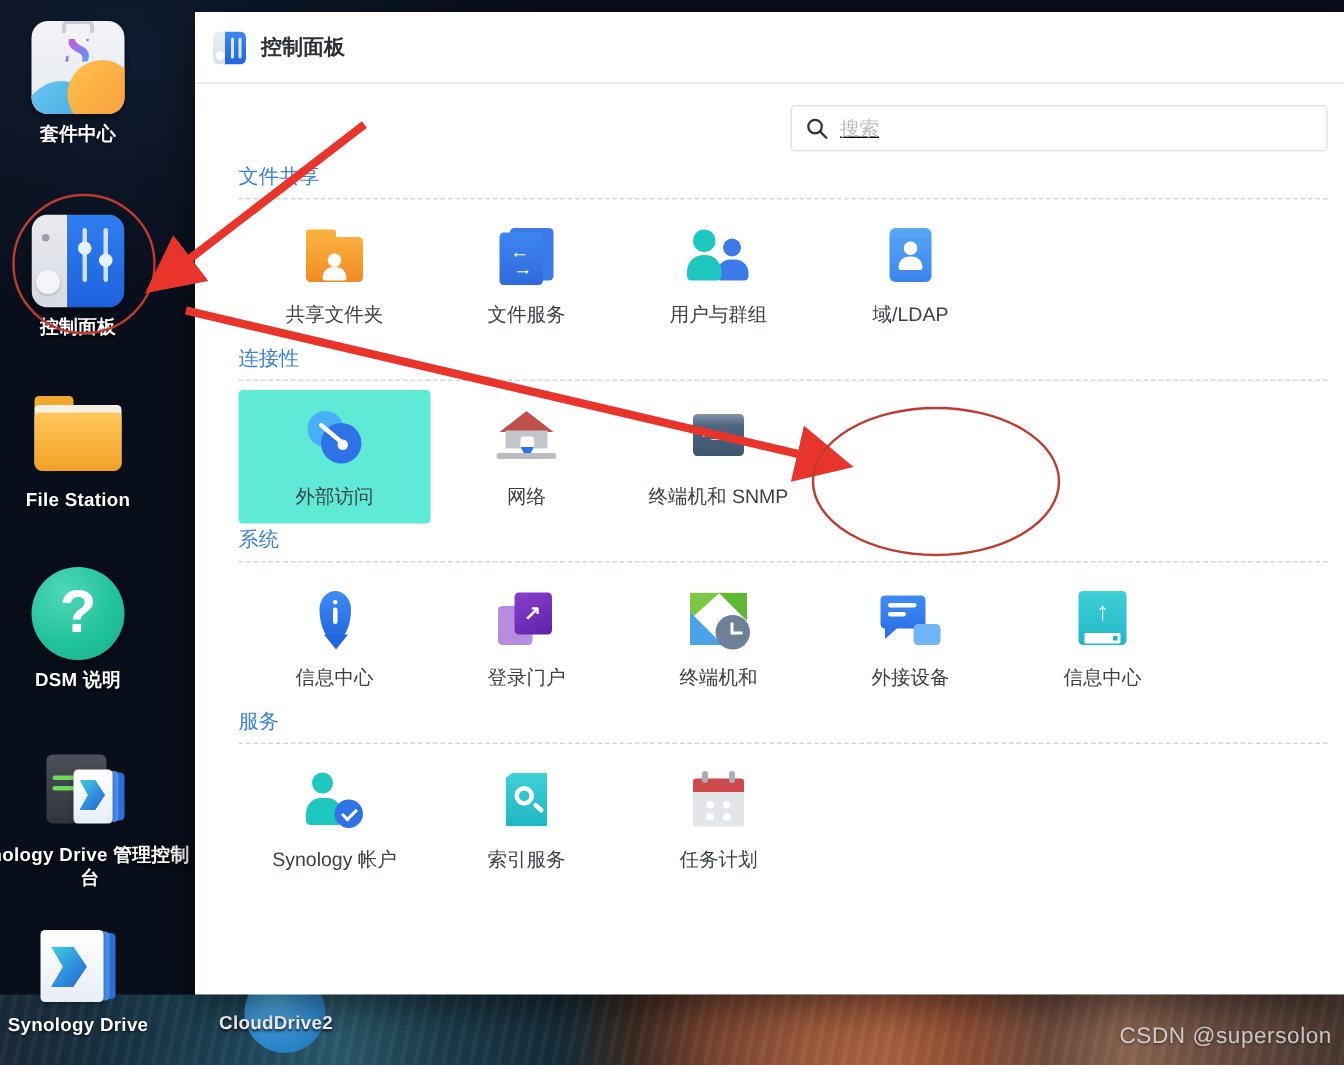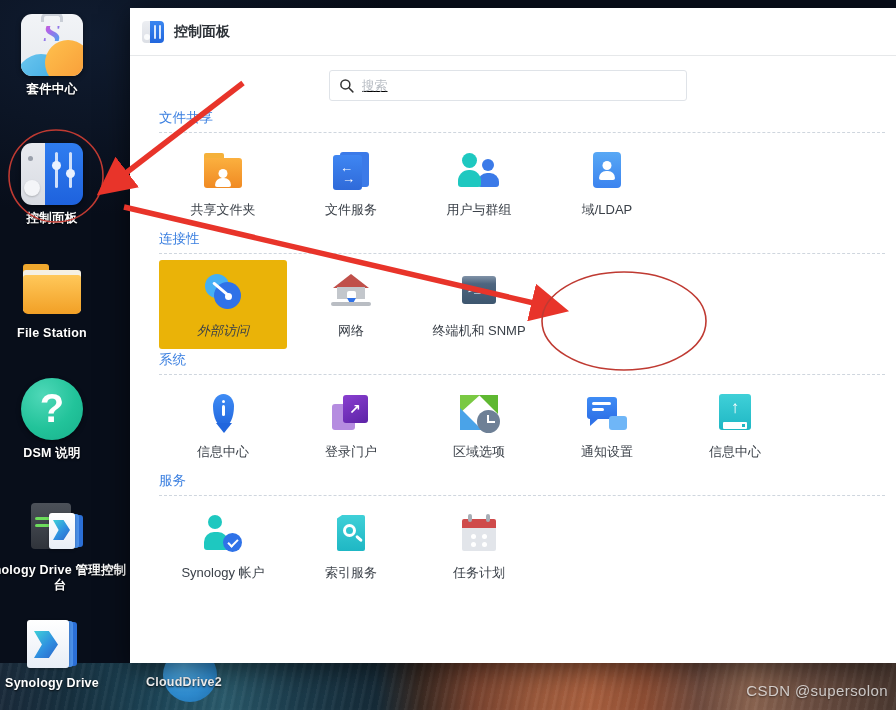--- a/index.html
+++ b/index.html
@@ -146,21 +146,21 @@
   }
   .titlebar .ticon { width: 22px; height: 22px; border-radius: 4px; display: flex; overflow: hidden; }
   .titlebar .ticon .l { width: 38%; background: linear-gradient(180deg,#eceef2,#dcdfe5); position: relative; }
   .titlebar .ticon .l i { position: absolute; left: 2px; bottom: 3px; width: 6px; height: 6px; border-radius: 50%; background: #fafbfc; }
   .titlebar .ticon .r { flex: 1; background: linear-gradient(180deg,#3a86f0,#2166dd); position: relative; }
   .titlebar .ticon .r span { position: absolute; width: 2px; background: #dbe8fc; border-radius: 1px; }
   .titlebar .ttl { font-size: 14px; font-weight: 700; color: #2c3137; }
 
   .panel-body { padding: 0 0 0 0; position: relative; height: 607px; }
 
-  .search-row { display: flex; justify-content: center; padding: 14px 11px 0 0; text-decoration: underline; }
+  .search-row { display: flex; justify-content: flex-end; padding: 14px 11px 0 0; text-decoration: underline; }
   .searchbox {
     width: 358px; height: 31px; border: 1px solid #dfe3e8; border-radius: 3px;
     display: flex; align-items: center; gap: 8px; padding: 0 9px; background: #fff;
   }
   .searchbox .sicon { width: 15px; height: 15px; flex: 0 0 15px; }
   .searchbox input {
     border: 0; outline: 0; flex: 1; font-size: 13px; color: #333;
     font-family: "Liberation Sans", sans-serif; background: transparent;
   }
   .searchbox input::placeholder { color: #b7bcc3; }
@@ -168,21 +168,21 @@
   .sections { padding: 0 11px 0 29px; margin-top: 8px; }
   .section { margin-bottom: 2px; }
   .sec-title { font-size: 13.5px; color: #3a7fe0; padding-bottom: 5px; }
   .sec-rule { border-top: 1px dashed #cfd6de; }
   .tiles { display: flex; padding-top: 6px; }
   .tile {
     width: 128px; padding: 11px 0 9px; border-radius: 3px;
     display: flex; flex-direction: column; align-items: center; gap: 9px;
     cursor: default;
   }
-  .tile.sel { background: #eab308; font-style: italic; }
+  .tile.sel { background: #5eead4; }
   .tile .tlabel { font-size: 13px; color: #3b4149; white-space: nowrap; }
   .tile .tg { width: 44px; height: 42px; position: relative; }
 
   
   .i-sharedfolder .ftab { position: absolute; left: 3px; top: 3px; width: 20px; height: 7px; background: #f5b13a; border-radius: 2px 2px 0 0; }
   .i-sharedfolder .fbody { position: absolute; left: 3px; top: 8px; right: 3px; bottom: 4px; border-radius: 2px 3px 3px 3px; background: linear-gradient(180deg,#fbb03f 0%,#f08a23 100%); }
   .i-sharedfolder .fp { position: absolute; left: 50%; top: 19px; transform: translateX(-50%); width: 9px; height: 9px; border-radius: 50%; background: #fff; }
   .i-sharedfolder .fb { position: absolute; left: 50%; top: 28px; transform: translateX(-50%); width: 16px; height: 9px; border-radius: 7px 7px 2px 2px; background: #fff; }
 
   .i-fileservice .b1 { position: absolute; left: 11px; top: 2px; width: 29px; height: 35px; border-radius: 3px; background: #3b7ae8; }
@@ -482,30 +482,30 @@
             </div>
             <div class="tlabel">登录门户</div>
           </div>
           <div class="tile">
             <div class="tg i-region">
               <div class="t1"></div>
                 <div class="t2"></div>
                 <div class="t3"></div>
                 <div class="clk"></div>
             </div>
-            <div class="tlabel">区域选项</div>
+            <div class="tlabel">终端机和</div>
           </div>
           <div class="tile">
             <div class="tg i-notify">
               <div class="bub"></div>
                 <div class="l1"></div>
                 <div class="l2"></div>
                 <div class="bub2"></div>
             </div>
-            <div class="tlabel">通知设置</div>
+            <div class="tlabel">外接设备</div>
           </div>
           <div class="tile">
             <div class="tg i-extdev">
               <div class="dv"></div>
                 <div class="up">↑</div>
                 <div class="slot"></div>
             </div>
             <div class="tlabel">信息中心</div>
           </div>
         </div>

